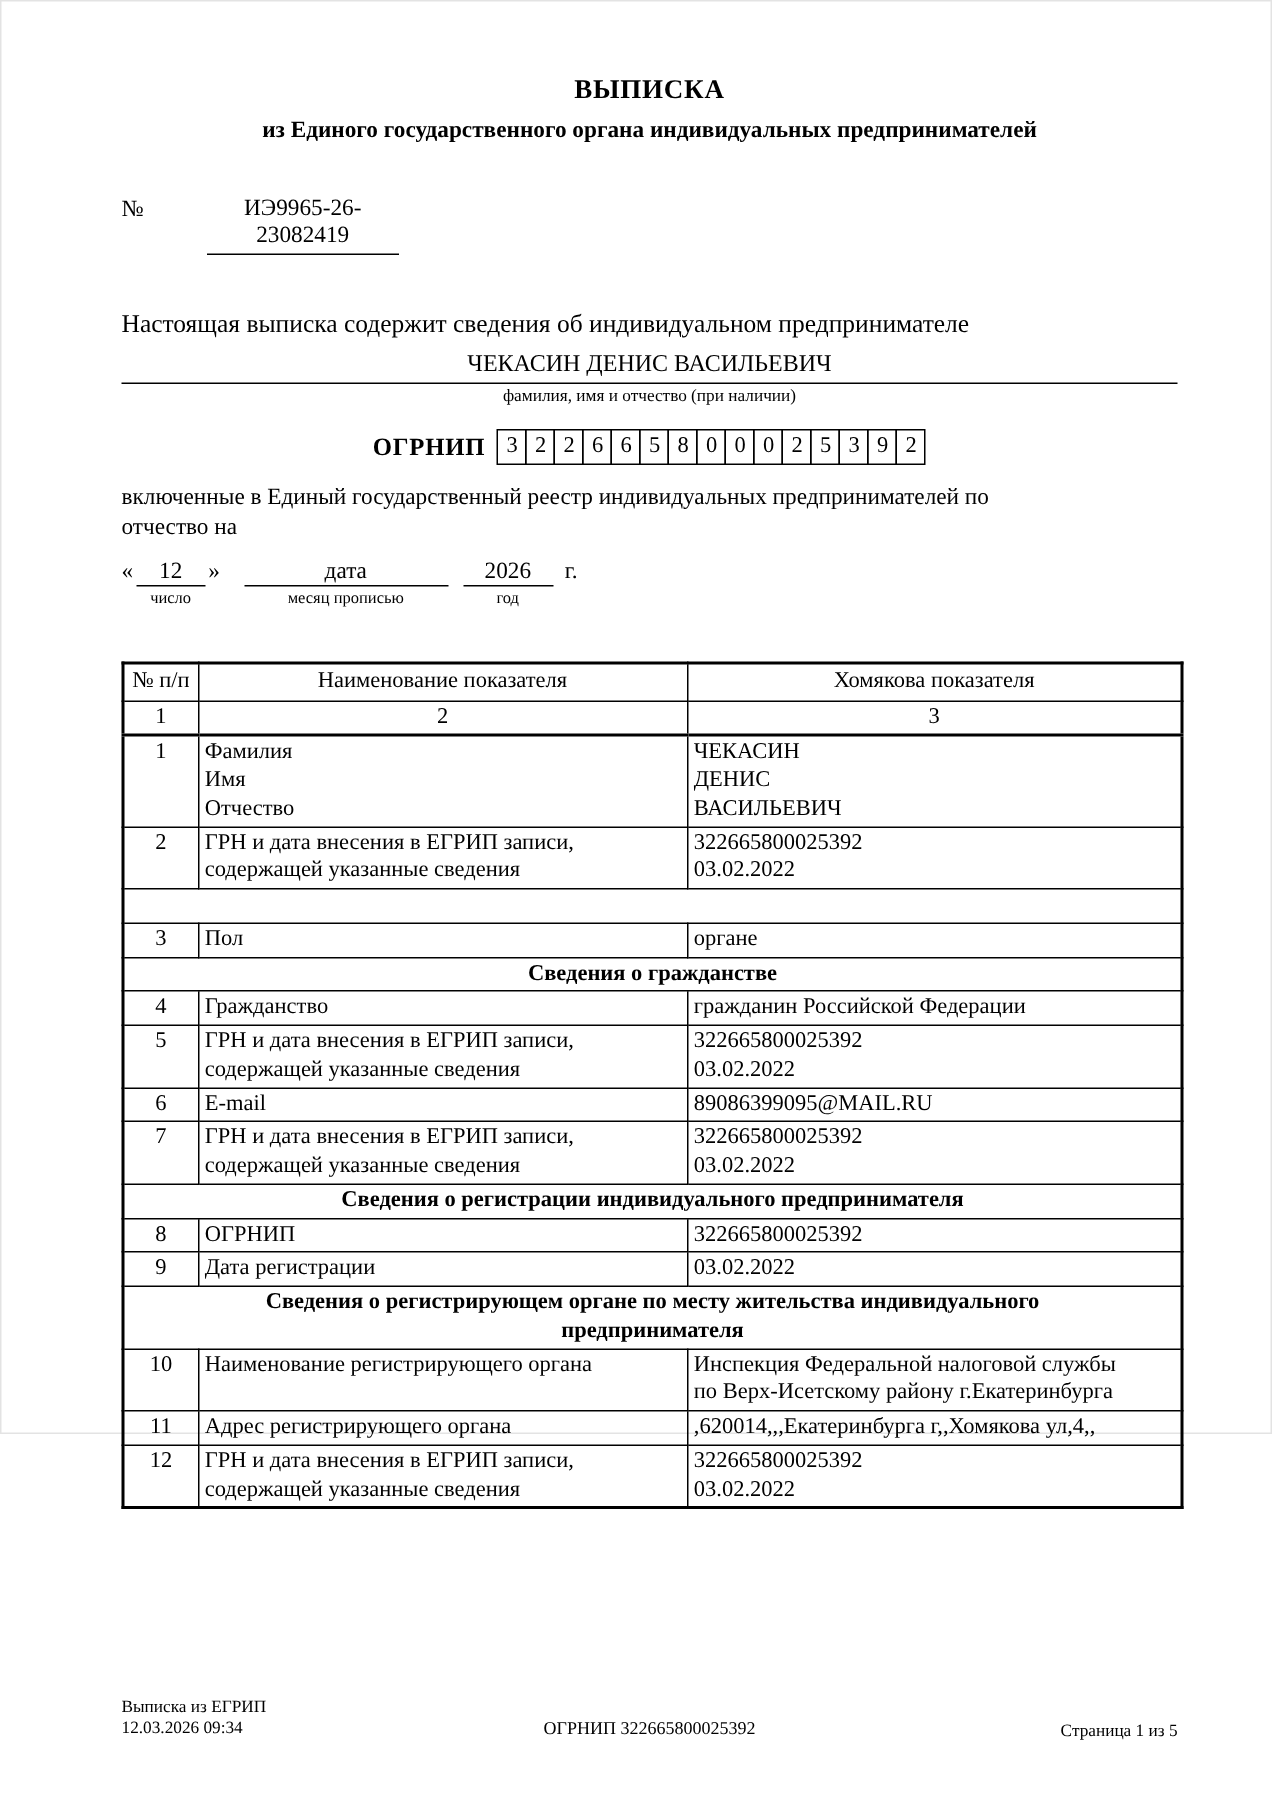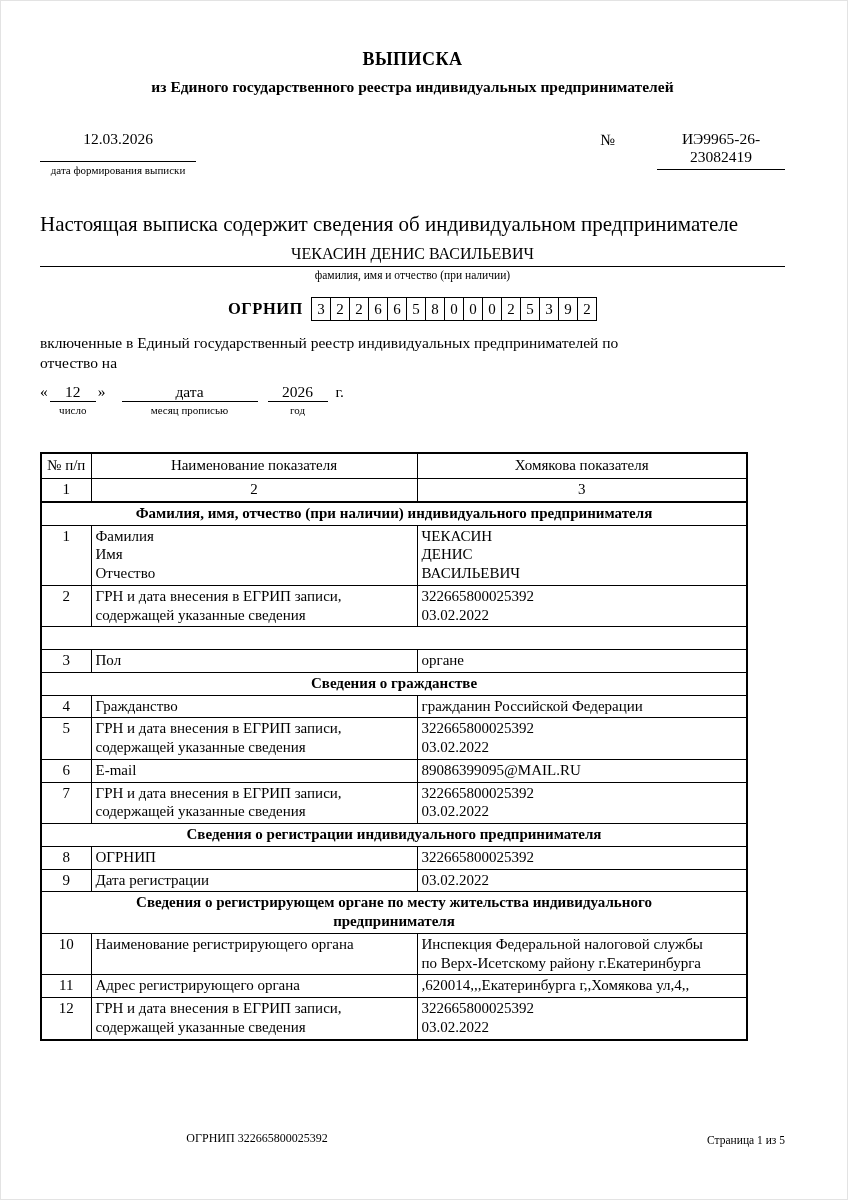--- a/index.html
+++ b/index.html
@@ -6,39 +6,39 @@
   html, body { background: #fff; }
   body {
     width: 848px; height: 1200px;
     font-family: "Liberation Serif", serif;
     color: #000;
     position: relative;
     overflow: hidden;
   }
   .page {
     position: relative;
-    width: 848px; height: 1200px;
+    width: 848px; height: 956px;
     border: 1px solid #e3e3e3;
-    padding: 48px 62px 0 39px;
+    padding: 48px 62px 0 80px;
   }
   .title { text-align: center; font-weight: bold; font-size: 18px; letter-spacing: .5px; }
   .subtitle { text-align: center; font-weight: bold; font-size: 15.5px; margin-top: 8px; }
 
   .date-row { display: flex; justify-content: space-between; margin-top: 34px; align-items: flex-start; }
   .ufield { display: inline-block; text-align: center; vertical-align: top; }
   .ufield .uval { display: block; border-bottom: 1px solid #000; font-size: 15.5px; }
   .ufield .ucap { display: block; font-size: 11px; padding-top: 2px; }
   .date-left { width: 156px; }
   .date-left .uval { padding-bottom: 13px; }
   .num-group { display: flex; align-items: flex-start; }
   .num-sign { font-size: 15.5px; margin-right: 42px; padding-top: 1px; }
   .num-field { width: 128px; }
   .num-field .uval { line-height: 1.15; padding-bottom: 3px; white-space: pre-line; }
 
-  .lead { font-size: 21px; margin-top: 36px; }
+  .lead { font-size: 17px; margin-top: 36px; }
   .name-block { margin-top: 8px; text-align: center; }
   .name-block .uval { padding-bottom: 3px; font-size: 16px; }
   .name-block .ucap { font-size: 11.5px; }
 
   .ogrnip-row { margin-top: 16px; display: flex; justify-content: center; align-items: center; }
   .ogrnip-label { font-weight: bold; font-size: 16.5px; margin-right: 8px; letter-spacing: .5px; }
   .ogrnip-boxes { display: inline-flex; }
   .digit-cell {
     width: 20px; height: 24px; border: 1px solid #000; margin-left: -1px;
     display: inline-flex; align-items: center; justify-content: center;
@@ -85,27 +85,23 @@
   .footer .f-left { flex: 1; line-height: 1.25; }
   .footer .f-center { flex: 1; text-align: center; font-size: 12px; }
   .footer .f-right { flex: 1; text-align: right; }
 </style>
 </head>
 <body>
 
 <div class="page">
 
   <div class="title">ВЫПИСКА</div>
-  <div class="subtitle">из Единого государственного реестра индивидуальных предпринимателей</div>
+  <div class="subtitle">из Единого государственного органа индивидуальных предпринимателей</div>
 
   <div class="date-row">
-    <span class="ufield date-left">
-      <span class="uval">12.03.2026</span>
-      <span class="ucap">дата формирования выписки</span>
-    </span>
     <span class="num-group">
       <span class="num-sign">№</span>
       <span class="ufield num-field">
         <span class="uval">ИЭ9965-26-
 23082419</span>
       </span>
     </span>
   </div>
 
   <div class="lead">Настоящая выписка содержит сведения об индивидуальном предпринимателе</div>
@@ -169,23 +165,20 @@
         <th>Наименование показателя</th>
         <th>Хомякова показателя</th>
       </tr>
       <tr class="colnums">
         <td>1</td>
         <td>2</td>
         <td>3</td>
       </tr>
     </thead>
     <tbody>
-        <tr class="section-row">
-          <td colspan="3">Фамилия, имя, отчество (при наличии) индивидуального предпринимателя</td>
-        </tr>
         <tr>
           <td class="num">1</td>
           <td class="name">Фамилия
 Имя
 Отчество</td>
           <td class="val">ЧЕКАСИН
 ДЕНИС
 ВАСИЛЬЕВИЧ</td>
         </tr>
         <tr>
@@ -262,17 +255,21 @@
           <td class="num">12</td>
           <td class="name">ГРН и дата внесения в ЕГРИП записи,
 содержащей указанные сведения</td>
           <td class="val">322665800025392
 03.02.2022</td>
         </tr>
       </tbody>
   </table>
 
   <div class="footer">
+    <div class="f-left">
+      <div>Выписка из ЕГРИП</div>
+      <div>12.03.2026 09:34</div>
+    </div>
     <div class="f-center">ОГРНИП 322665800025392</div>
     <div class="f-right">Страница 1 из 5</div>
   </div>
 
 </div>
 
 </body></html>

